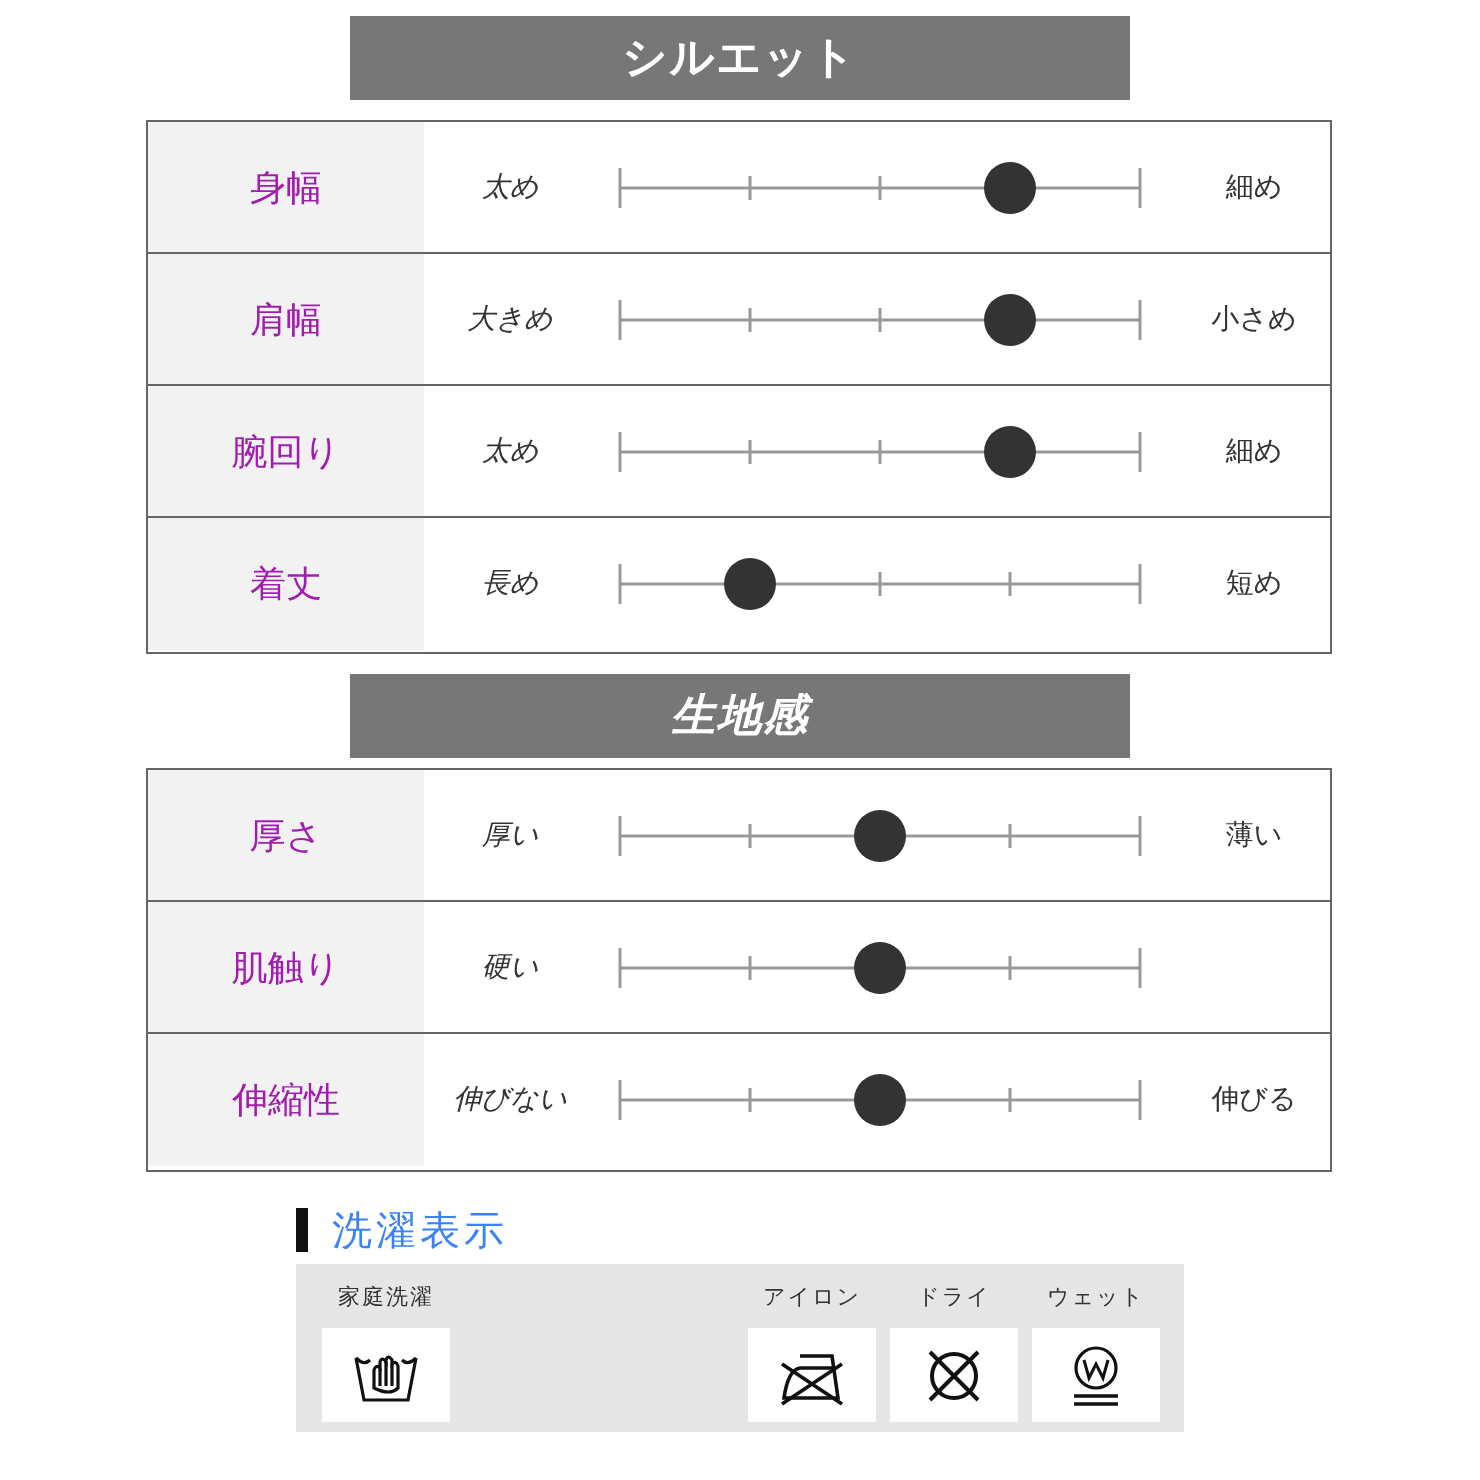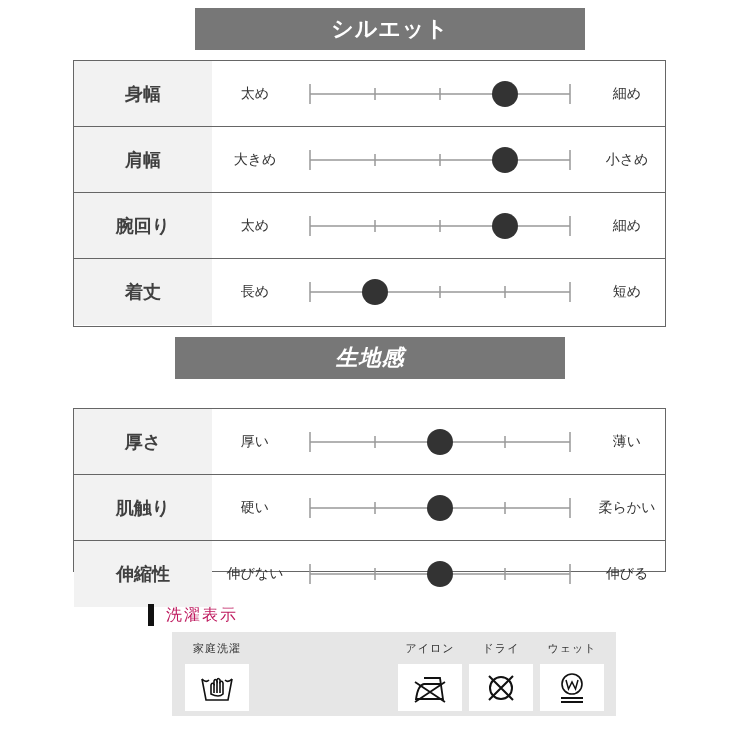--- a/index.html
+++ b/index.html
@@ -7,40 +7,40 @@
          font-family:"DejaVu Sans", "Liberation Sans", sans-serif; color:#333; }
   .section-header { position:absolute; left:175px; width:390px; height:42px;
          background:#777777; color:#fff; font-size:22px; font-weight:bold;
          display:flex; align-items:center; justify-content:center; letter-spacing:1px; }
   .spec-table { position:absolute; left:73px; width:593px; border:1.5px solid #666;
          box-sizing:border-box; background:#fff; }
   .spec-row { position:relative; height:66px; border-bottom:1.5px solid #666; box-sizing:border-box; }
   .spec-row:last-child { border-bottom:none; }
   .row-label { position:absolute; left:0; top:0; bottom:0; width:138px; background:#f2f2f2;
          display:flex; align-items:center; justify-content:center;
-         font-size:18px; font-weight:bold; color:#404040; }
+         font-size:18px; font-weight:normal; color:#a21caf; }
   .left-label, .right-label { position:absolute; top:0; bottom:0; display:flex; align-items:center;
          justify-content:center; font-size:14px; color:#333; }
-  .left-label { left:140px; width:82px; }
+  .left-label { left:140px; width:82px;font-style:italic; }
   .right-label { left:512px; width:82px; }
   .slider { position:absolute; left:235px; top:0; width:262px; height:100%; }
   .slider svg { position:absolute; left:0; top:0; }
   .wash-title { position:absolute; left:148px; top:600px; height:30px; display:flex; align-items:center; }
   .wash-title .bar { width:6px; height:22px; background:#111; margin-right:12px; }
-  .wash-title .txt { font-size:16px; color:#be185d; letter-spacing:2px; }
-  .wash-box { position:absolute; left:148px; top:632px; width:444px; height:84px; background:#e6e6e6;margin-left:24px; }
+  .wash-title .txt { font-size:20px; color:#3b82f6; letter-spacing:2px; }
+  .wash-box { position:absolute; left:148px; top:632px; width:444px; height:84px; background:#e6e6e6; }
   .wash-item { position:absolute; top:0; width:64px; }
   .wash-item .lbl { height:32px; display:flex; align-items:center; justify-content:center;
          font-size:11px; color:#333; letter-spacing:1px; }
   .wash-item .icon { width:64px; height:47px; background:#fff; display:flex; align-items:center; justify-content:center; }
 </style>
 </head>
 <body>
 
-<div class="section-header" style="top:8px;margin-left:20px;">
+<div class="section-header" style="top:8px;">
   <span>シルエット</span>
 </div>
 
 <div class="spec-table" style="top:60px; height:267px;">
   <div class="spec-row">
     <div class="row-label">身幅</div>
     <div class="left-label">太め</div>
     <div class="slider">
         <svg width="262" height="66">
     <line x1="1" y1="33" x2="261" y2="33" stroke="#999999" stroke-width="1.5"></line>
@@ -101,21 +101,21 @@
   </svg>
       </div>
     <div class="right-label">短め</div>
   </div>
 </div>
 
 <div class="section-header" style="top:337px;font-style:italic;">
   <span>生地感</span>
 </div>
 
-<div class="spec-table" style="top:408px; height:164px;">
+<div class="spec-table" style="top:384px; height:202px;">
   <div class="spec-row">
     <div class="row-label">厚さ</div>
     <div class="left-label">厚い</div>
     <div class="slider">
         <svg width="262" height="66">
     <line x1="1" y1="33" x2="261" y2="33" stroke="#999999" stroke-width="1.5"></line>
     <line x1="1" y1="23" x2="1" y2="43" stroke="#999999" stroke-width="1.5"></line>
           <line x1="66" y1="27" x2="66" y2="39" stroke="#999999" stroke-width="1.5"></line>
           <line x1="131" y1="27" x2="131" y2="39" stroke="#999999" stroke-width="1.5"></line>
           <line x1="196" y1="27" x2="196" y2="39" stroke="#999999" stroke-width="1.5"></line>
@@ -132,21 +132,20 @@
         <svg width="262" height="66">
     <line x1="1" y1="33" x2="261" y2="33" stroke="#999999" stroke-width="1.5"></line>
     <line x1="1" y1="23" x2="1" y2="43" stroke="#999999" stroke-width="1.5"></line>
           <line x1="66" y1="27" x2="66" y2="39" stroke="#999999" stroke-width="1.5"></line>
           <line x1="131" y1="27" x2="131" y2="39" stroke="#999999" stroke-width="1.5"></line>
           <line x1="196" y1="27" x2="196" y2="39" stroke="#999999" stroke-width="1.5"></line>
           <line x1="261" y1="23" x2="261" y2="43" stroke="#999999" stroke-width="1.5"></line>
     <circle cx="131" cy="33" r="13" fill="#333333"></circle>
   </svg>
       </div>
-    <div class="right-label">柔らかい</div>
   </div>
   <div class="spec-row">
     <div class="row-label">伸縮性</div>
     <div class="left-label">伸びない</div>
     <div class="slider">
         <svg width="262" height="66">
     <line x1="1" y1="33" x2="261" y2="33" stroke="#999999" stroke-width="1.5"></line>
     <line x1="1" y1="23" x2="1" y2="43" stroke="#999999" stroke-width="1.5"></line>
           <line x1="66" y1="27" x2="66" y2="39" stroke="#999999" stroke-width="1.5"></line>
           <line x1="131" y1="27" x2="131" y2="39" stroke="#999999" stroke-width="1.5"></line>

